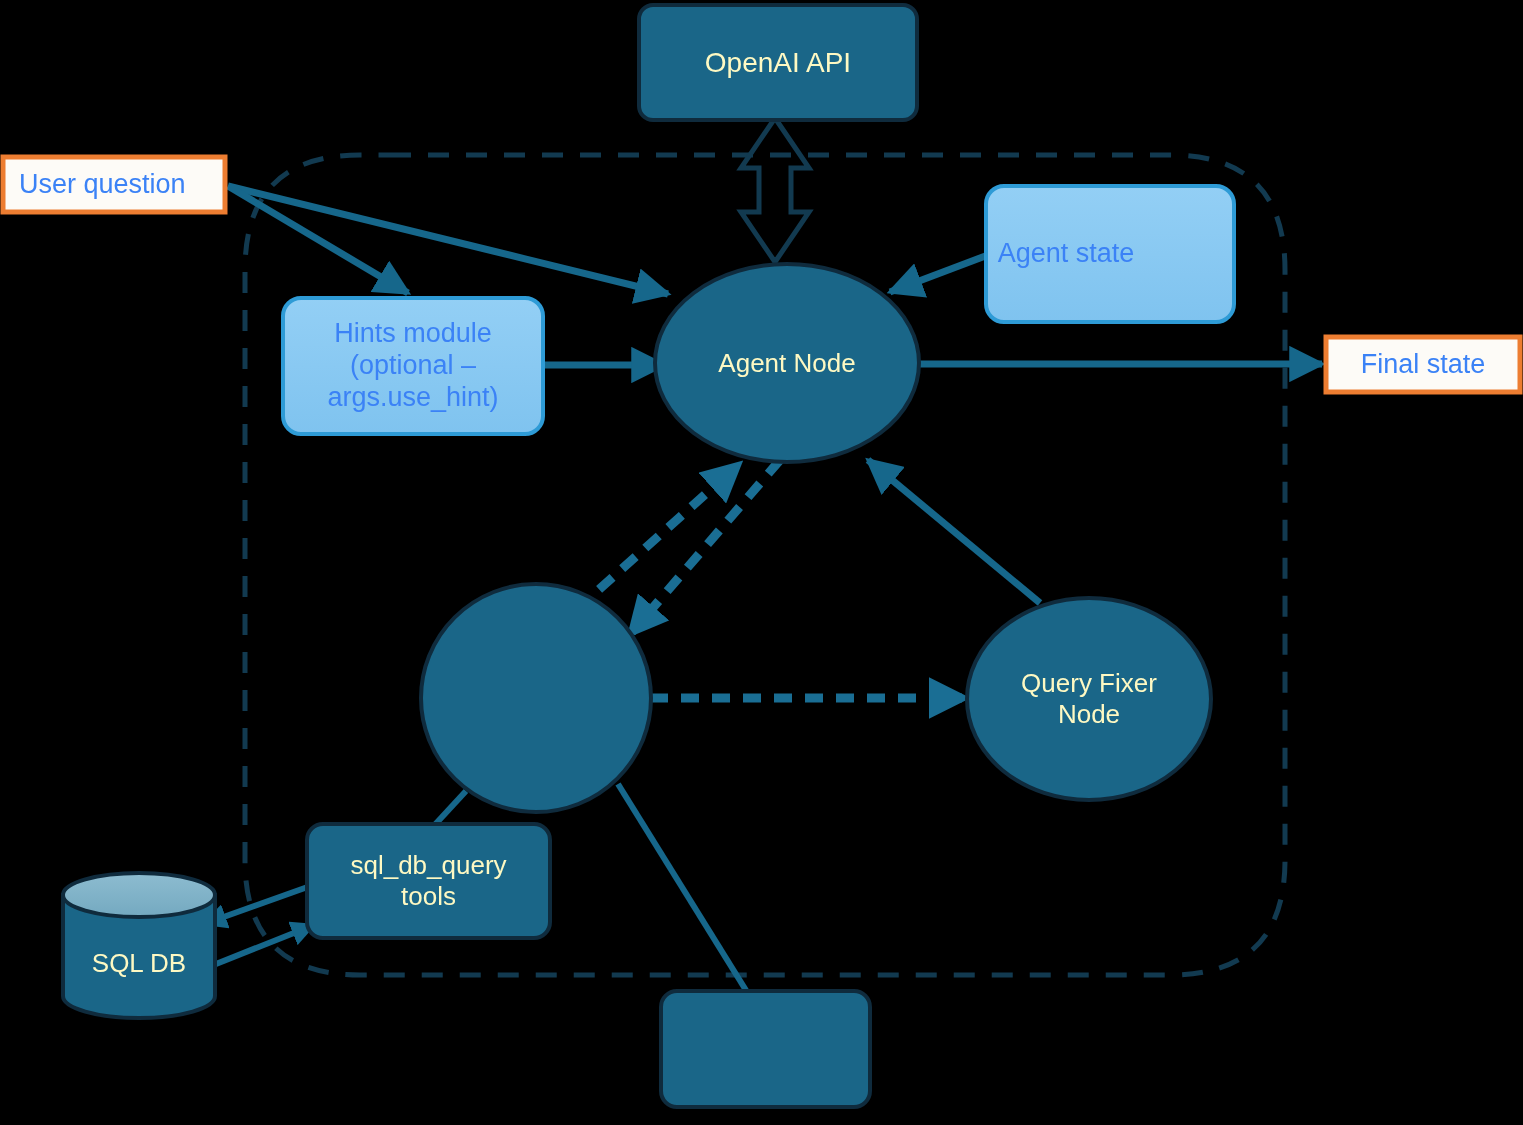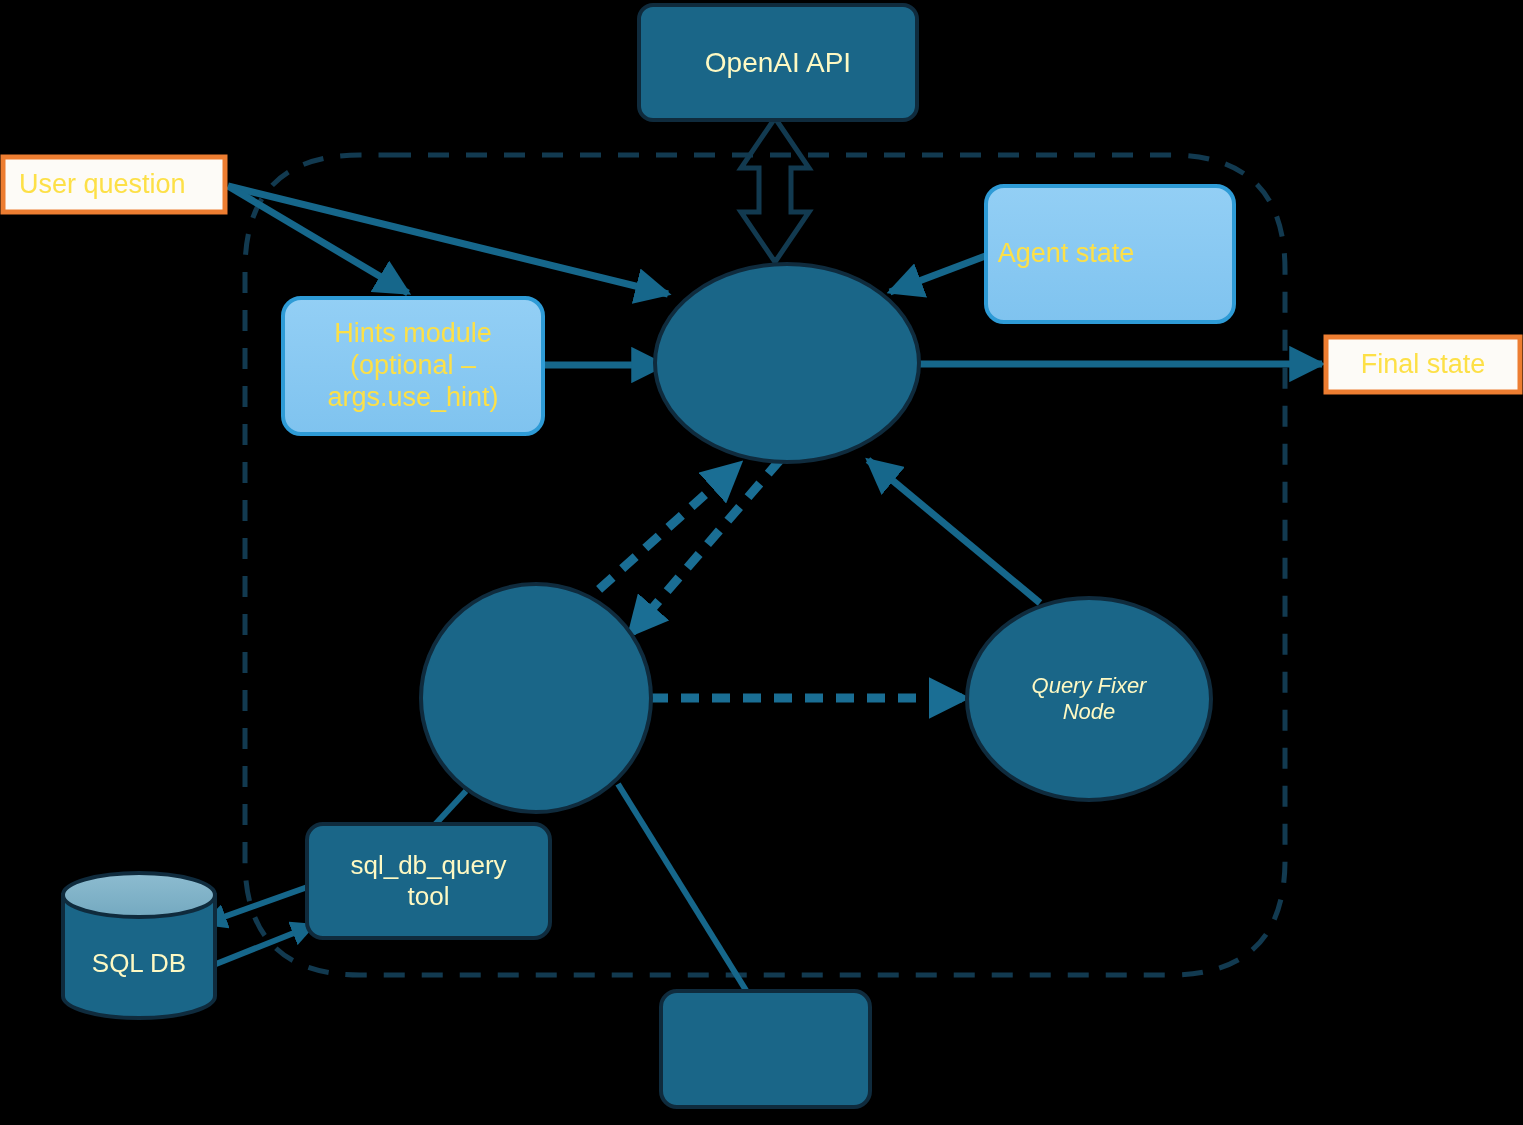--- a/index.html
+++ b/index.html
@@ -27,21 +27,21 @@
     position: absolute;
     display: flex;
     align-items: center;
     justify-content: center;
     text-align: center;
     pointer-events: none;
     line-height: 1.18;
     white-space: pre-line;
   }
   .lbl-white { color: #fef9c3; }
-  .lbl-dark  { color: #fde047; }
+  .lbl-dark  { color: #3b82f6; }
 </style>
 </head>
 <body>
 
 <div id="canvas">
 
   <svg class="layer" viewBox="0 0 1523 1125">
     <defs>
       <marker id="ah-solid" viewBox="0 0 10 10" refX="9" refY="5" markerWidth="5.2" markerHeight="5.2" orient="auto-start-reverse">
         <path d="M 0 0 L 10 5 L 0 10 z" fill="#16678B"></path>
@@ -130,26 +130,27 @@
   <div class="node-label lbl-white" style="left:639px; top:5px; width:278px; height:115px; font-size:28px;">OpenAI API</div>
 
   <div class="node-label lbl-dark" style="left:3px; top:157px; width:222px; height:55px; font-size:27px; justify-content:flex-start; padding-left:16px; box-sizing:border-box;">User question</div>
 
   <div class="node-label lbl-dark" style="left:942px; top:186px; width:248px; height:136px; font-size:27px;">Agent state</div>
 
   <div class="node-label lbl-dark" style="left:283px; top:298px; width:260px; height:136px; font-size:27px;">Hints module
 (optional –
 args.use_hint)</div>
 
+  <div class="node-label lbl-white" style="left:655px; top:264px; width:264px; height:198px; font-size:26px;">Agent Node</div>
 
   <div class="node-label lbl-dark" style="left:1326px; top:337px; width:194px; height:55px; font-size:27px;">Final state</div>
 
 
-  <div class="node-label lbl-white" style="left:967px; top:598px; width:244px; height:202px; font-size:22px;font-style:italic;">Query Fixer
+  <div class="node-label lbl-white" style="left:967px; top:598px; width:244px; height:202px; font-size:26px;">Query Fixer
 Node</div>
 
   <div class="node-label lbl-white" style="left:307px; top:824px; width:243px; height:114px; font-size:26px;">sql_db_query
-tool</div>
+tools</div>
 
 
   <div class="node-label lbl-white" style="left:63px; top:908px; width:152px; height:110px; font-size:26px;">SQL DB</div>
 
 </div>
 
 </body></html>

